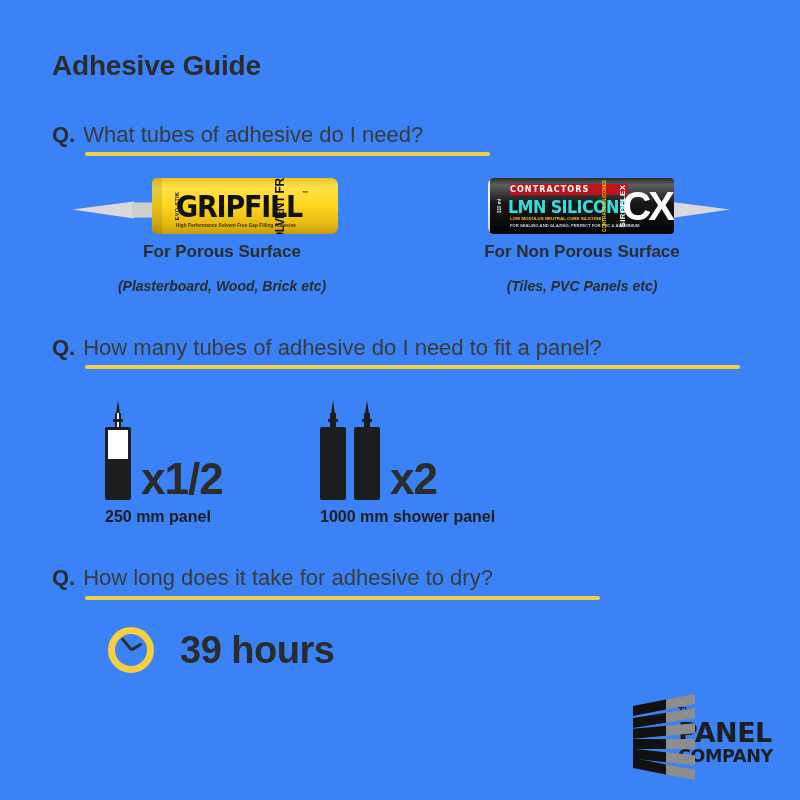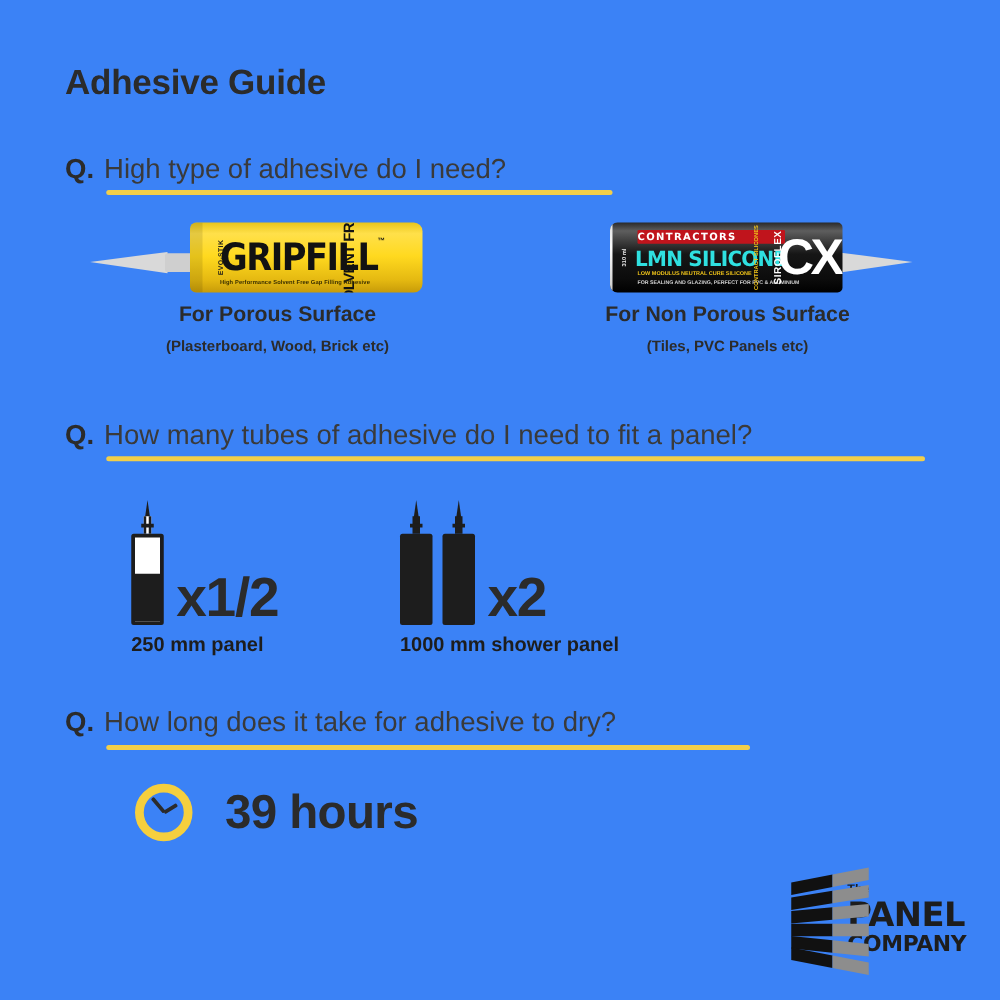--- a/index.html
+++ b/index.html
@@ -285,24 +285,25 @@
     position: absolute;
     text-align: center;
     width: 340px;
   }
   .cap-main {
     font-size: 17px;
     font-weight: bold;
     color: #2b2b2b;
   }
   .cap-sub {
-    font-size: 12px;
-    font-weight: bold;
+    font-size: 14px;
+    font-weight: bold;
+    font-style: italic;
     color: #2b2b2b;
-    margin-top: 8px;
+    margin-top: 16px;
   }
 
   
   .qty-group { position: absolute; }
   .qty-row {
     display: flex;
     align-items: flex-end;
     text-align: right;
   }
 
@@ -504,21 +505,21 @@
 </style>
 </head>
 <body>
 
 <div class="page">
 
   <div class="title">Adhesive Guide</div>
 
   <div class="qrow" style="top:122px;">
     <span class="q-mark">Q.</span>
-    <span class="q-text">High type of adhesive do I need?</span>
+    <span class="q-text">What tubes of adhesive do I need?</span>
   </div>
   <div class="qunder" style="left:85px; top:152px; width:405px;"></div>
 
   <div class="tube-photo" style="left:72px; top:178px; width:268px;">
     <div class="tube-nozzle" style="left:0;">
       <div class="nozzle-cone"></div>
       <div class="nozzle-base"></div>
     </div>
     <div class="body-gripfill">
       <div class="gf-leftband"></div>

